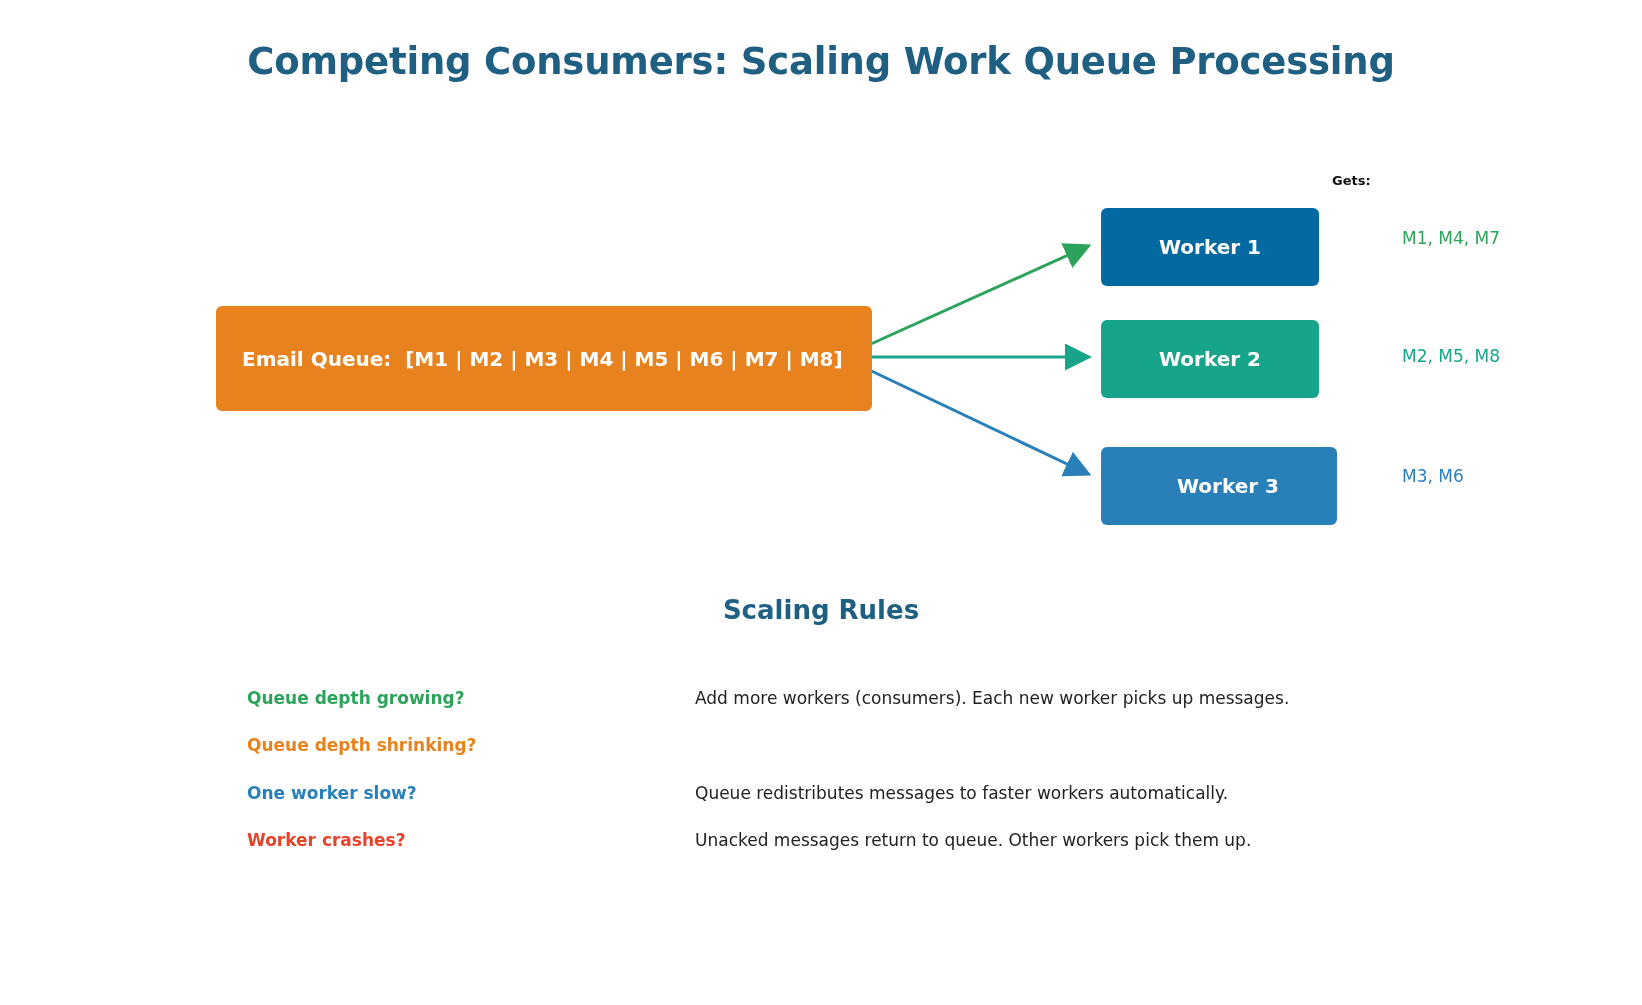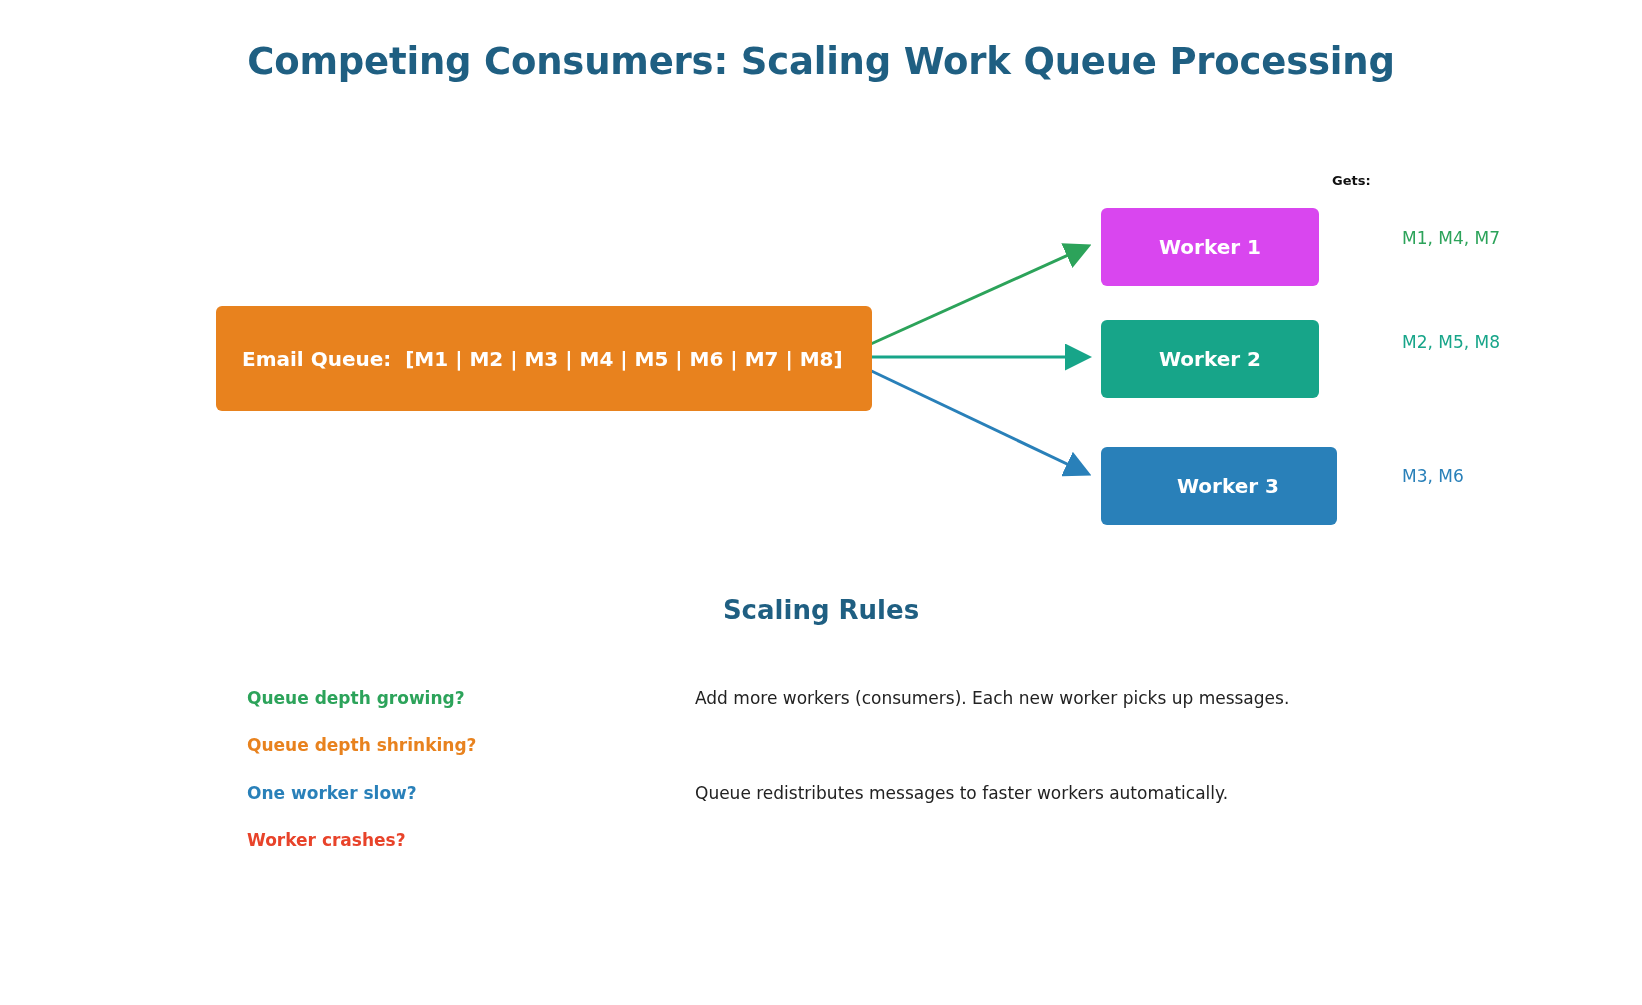--- a/index.html
+++ b/index.html
@@ -65,40 +65,40 @@
     display: flex;
     align-items: center;
     justify-content: center;
     left: 1101px;
   }
   .worker-box .worker-label {
     color: #ffffff;
     font-size: 20px;
     font-weight: bold;
   }
-  #worker-1 { top: 208px; background: #d946ef; }
+  #worker-1 { top: 208px; background: #0369a1; }
   #worker-2 { top: 320px; background: #17a589; }
   #worker-3 { top: 447px; background: #2980b9; padding-left: 18px; }
 
   .gets-header {
     position: absolute;
     left: 1332px;
     top: 173px;
     font-size: 13px;
     font-weight: bold;
     color: #111111;
   }
   .gets-text {
     position: absolute;
     left: 1402px;
     font-size: 17px;
     white-space: nowrap;
   }
   #gets-1 { top: 228px; color: #2ca35a; }
-  #gets-2 { top: 332px; color: #17a589; }
+  #gets-2 { top: 346px; color: #17a589; }
   #gets-3 { top: 466px; color: #2980b9; }
 
   
   .rules-title {
     position: absolute;
     top: 595px;
     left: 0;
     width: 1642px;
     text-align: center;
     font-size: 26px;
@@ -179,13 +179,14 @@
 </div>
 <div class="rule-row" id="rule-1">
   <span class="rule-cond" style="color:#e8821e">Queue depth shrinking?</span>
 </div>
 <div class="rule-row" id="rule-2">
   <span class="rule-cond" style="color:#2980b9">One worker slow?</span>
   <span class="rule-action">Queue redistributes messages to faster workers automatically.</span>
 </div>
 <div class="rule-row" id="rule-3">
   <span class="rule-cond" style="color:#e8432a">Worker crashes?</span>
+  <span class="rule-action">Unacked messages return to queue. Other workers pick them up.</span>
 </div>
 
 </body></html>

